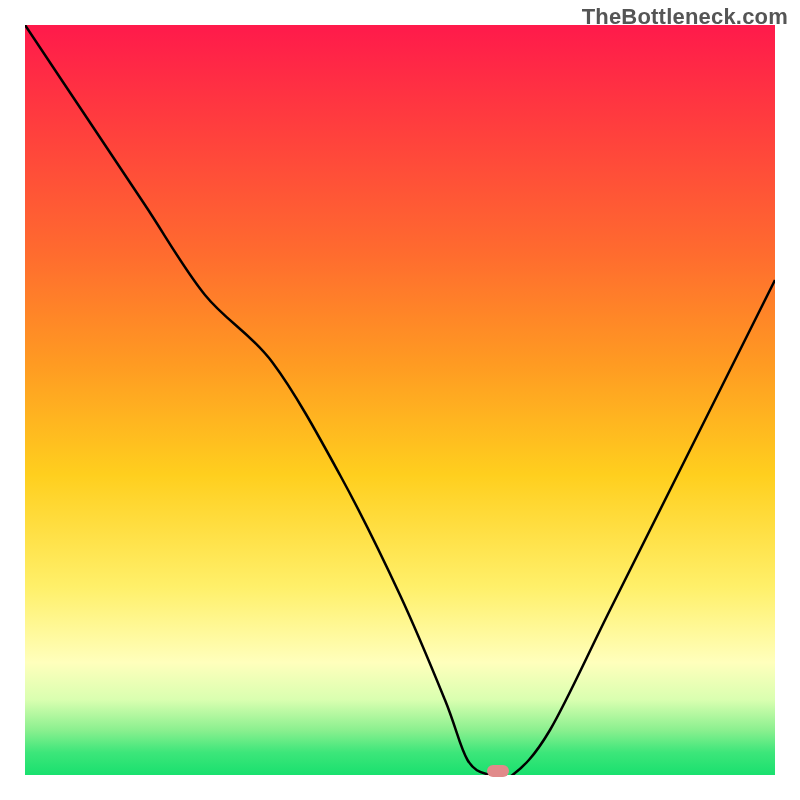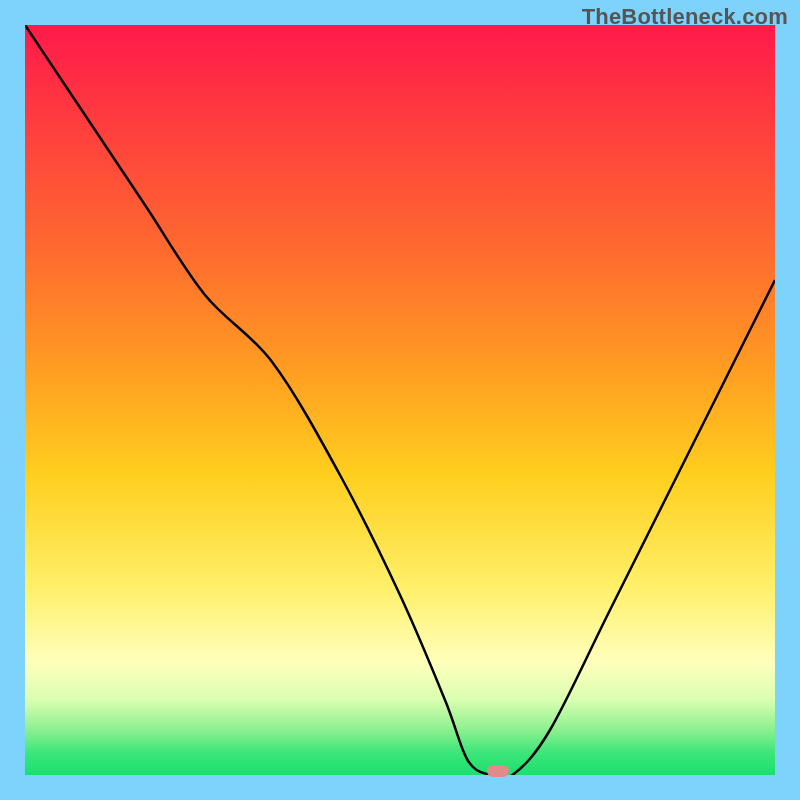--- a/index.html
+++ b/index.html
@@ -8,21 +8,21 @@
     width: 800px;
     height: 800px;
     background: #000;
     overflow: hidden;
     font-family: Arial, Helvetica, sans-serif;
   }
   .frame {
     position: relative;
     width: 800px;
     height: 800px;
-    background: #7dd3fc;
+    background: #ffffff;
   }
   .watermark {
     position: absolute;
     top: 4px;
     right: 12px;
     color: #555;
     font-size: 22px;
     font-weight: 600;
     letter-spacing: 0.2px;
     z-index: 10;

